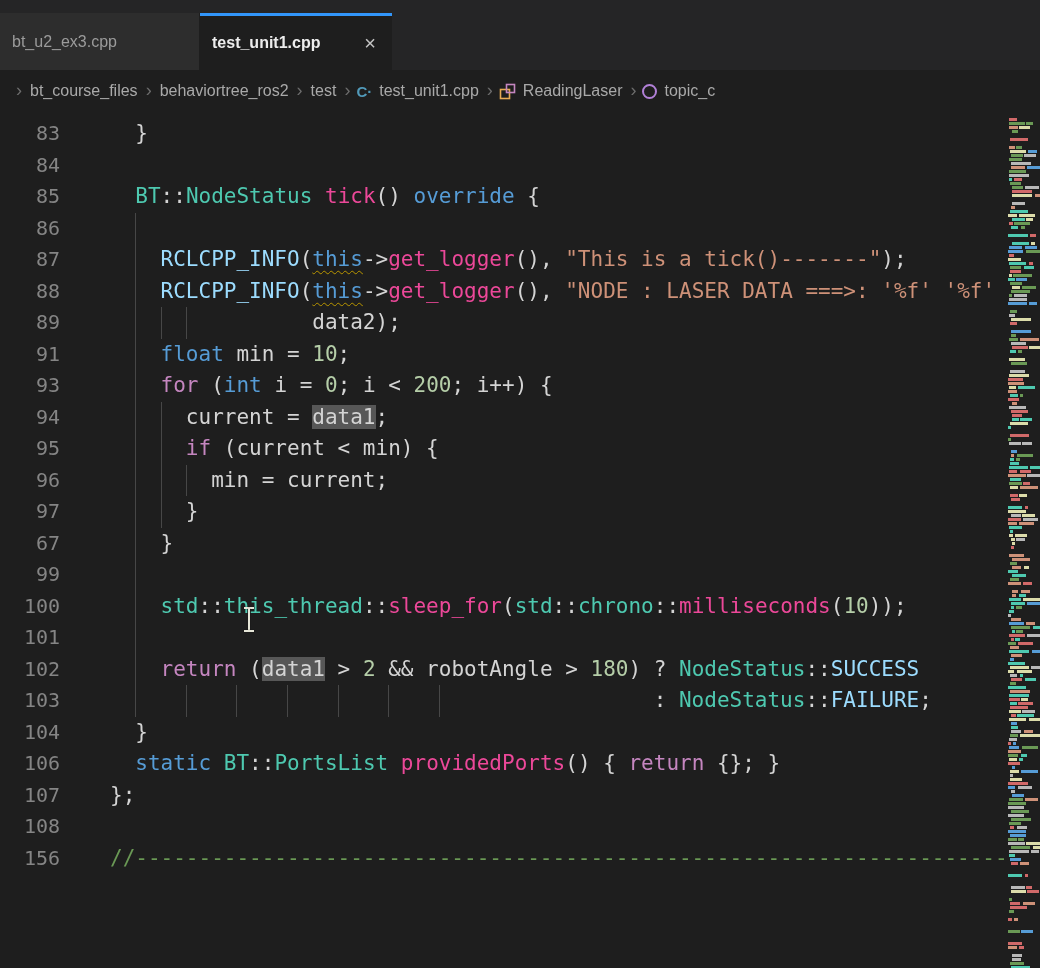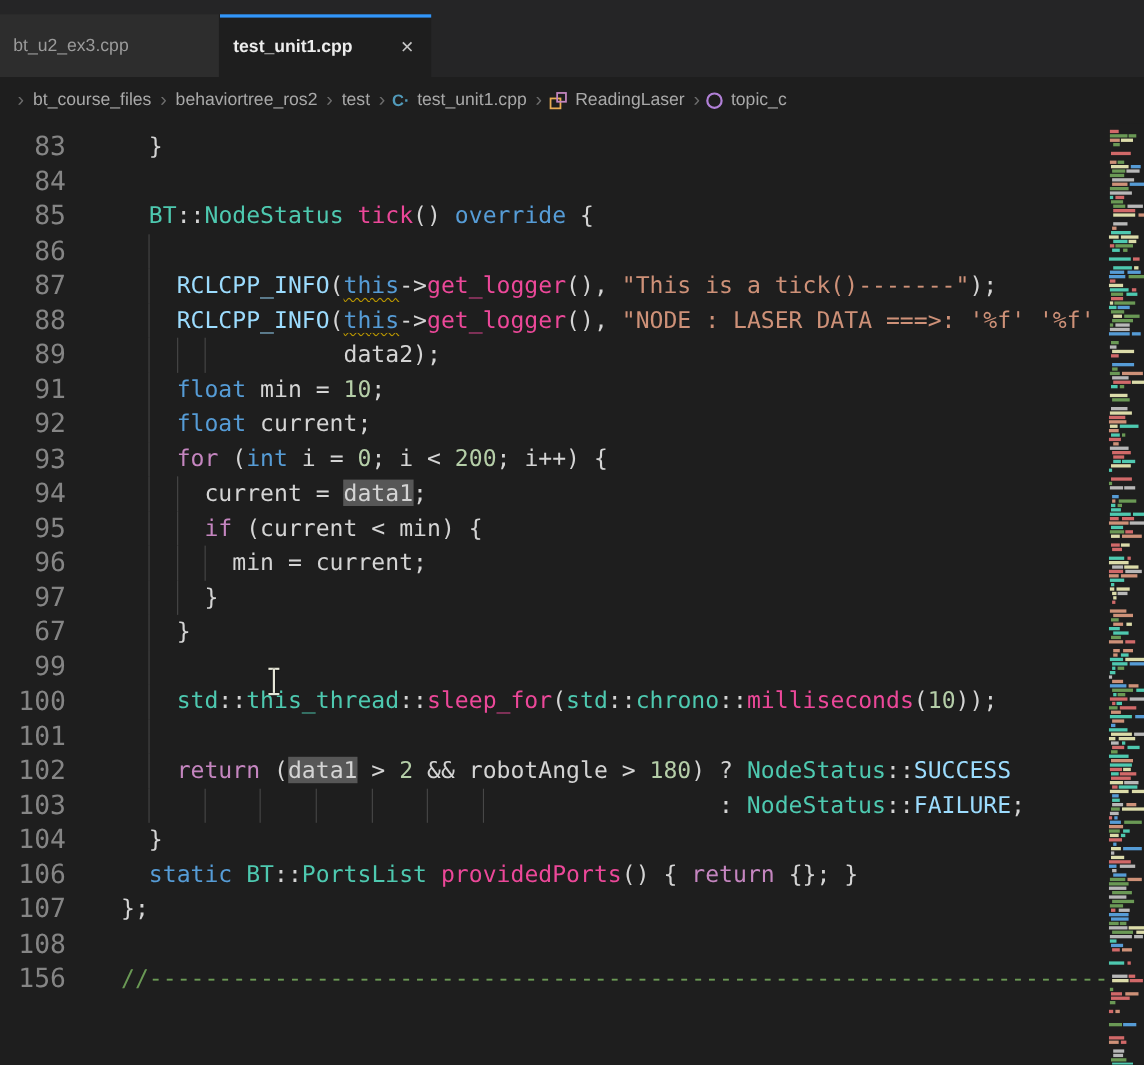--- a/index.html
+++ b/index.html
@@ -17,21 +17,21 @@
     color:#a9a9a9;font-size:16px;white-space:nowrap;overflow:hidden;}
   .bc-item{padding:0 2px;cursor:pointer;}
   .bc-chev{color:#6d6d6d;font-size:18px;padding:0 6px;transform:translateY(-1px);}
   .bc-ico{display:inline-flex;align-items:center;margin-right:5px;vertical-align:middle;}
   .ico-cpp{color:#519aba;font-weight:bold;font-size:15px;}
   .ico-method{width:11px;height:11px;border:2px solid #b180d7;border-radius:50%;display:inline-block;}
   
   .editor{position:absolute;top:112px;left:0;right:0;bottom:0;overflow:hidden;padding-top:6px;
     font-family:"DejaVu Sans Mono",monospace;font-size:21px;line-height:31.5px;}
   .line{display:flex;height:31.5px;white-space:pre;}
-  .ln{width:60px;flex:none;text-align:right;color:#858585;font-size:24px;}
+  .ln{width:60px;flex:none;text-align:right;color:#858585;font-size:20px;}
   .code{margin-left:50px;position:relative;flex:1;}
   .g{position:absolute;top:0;bottom:0;width:1px;background:#474747;}
   .tok-p{color:#d4d4d4;} .tok-k{color:#569cd6;} .tok-c{color:#c586c0;} .tok-t{color:#4ec9b0;}
   .tok-f{color:#ec4899;} .tok-s{color:#ce9178;} .tok-n{color:#b5cea8;} .tok-v{color:#9cdcfe;}
   .tok-m{color:#6a9955;}
   .hl{background:#575757;}
   .sq{text-decoration:underline;text-decoration-style:wavy;text-decoration-color:#b89500;
     text-decoration-thickness:1px;text-underline-offset:4px;}
   
   .minimap{position:absolute;top:0;right:0;bottom:0;width:32px;background:#1e1e1e;overflow:hidden;
@@ -85,21 +85,20 @@
 <div class="editor">
   <div>
       <div class="line"><div class="ln">83</div><div class="code"><span class="tok-p">  }</span></div></div>
       <div class="line"><div class="ln">84</div><div class="code"></div></div>
       <div class="line"><div class="ln">85</div><div class="code"><span class="tok-p">  </span><span class="tok-t">BT</span><span class="tok-p">::</span><span class="tok-t">NodeStatus</span><span class="tok-p"> </span><span class="tok-f">tick</span><span class="tok-p">() </span><span class="tok-k">override</span><span class="tok-p"> {</span></div></div>
       <div class="line"><div class="ln">86</div><div class="code"><span class="g" style="left: 2ch;"></span></div></div>
       <div class="line"><div class="ln">87</div><div class="code"><span class="g" style="left: 2ch;"></span><span class="tok-p">    </span><span class="tok-v">RCLCPP_INFO</span><span class="tok-p">(</span><span class="tok-k sq">this</span><span class="tok-p">-&gt;</span><span class="tok-f">get_logger</span><span class="tok-p">(), </span><span class="tok-s">"This is a tick()-------"</span><span class="tok-p">);</span></div></div>
       <div class="line"><div class="ln">88</div><div class="code"><span class="g" style="left: 2ch;"></span><span class="tok-p">    </span><span class="tok-v">RCLCPP_INFO</span><span class="tok-p">(</span><span class="tok-k sq">this</span><span class="tok-p">-&gt;</span><span class="tok-f">get_logger</span><span class="tok-p">(), </span><span class="tok-s">"NODE : LASER DATA ===&gt;: '%f' '%f'</span></div></div>
       <div class="line"><div class="ln">89</div><div class="code"><span class="g" style="left: 2ch;"></span><span class="g" style="left: 4ch;"></span><span class="g" style="left: 6ch;"></span><span class="tok-p">                </span><span class="tok-p">data2</span><span class="tok-p">);</span></div></div>
       <div class="line"><div class="ln">91</div><div class="code"><span class="g" style="left: 2ch;"></span><span class="tok-p">    </span><span class="tok-k">float</span><span class="tok-p"> min = </span><span class="tok-n">10</span><span class="tok-p">;</span></div></div>
-      <div class="line"><div class="ln">92</div><div class="code"><span class="g" style="left: 2ch;"></span><span class="tok-p">    </span><span class="tok-k">float</span><span class="tok-p"> current;</span></div></div>
       <div class="line"><div class="ln">93</div><div class="code"><span class="g" style="left: 2ch;"></span><span class="tok-p">    </span><span class="tok-c">for</span><span class="tok-p"> (</span><span class="tok-k">int</span><span class="tok-p"> i = </span><span class="tok-n">0</span><span class="tok-p">; i &lt; </span><span class="tok-n">200</span><span class="tok-p">; i++) {</span></div></div>
       <div class="line"><div class="ln">94</div><div class="code"><span class="g" style="left: 2ch;"></span><span class="g" style="left: 4ch;"></span><span class="tok-p">      current = </span><span class="tok-p hl">data1</span><span class="tok-p">;</span></div></div>
       <div class="line"><div class="ln">95</div><div class="code"><span class="g" style="left: 2ch;"></span><span class="g" style="left: 4ch;"></span><span class="tok-p">      </span><span class="tok-c">if</span><span class="tok-p"> (current &lt; min) {</span></div></div>
       <div class="line"><div class="ln">96</div><div class="code"><span class="g" style="left: 2ch;"></span><span class="g" style="left: 4ch;"></span><span class="g" style="left: 6ch;"></span><span class="tok-p">        min = current;</span></div></div>
       <div class="line"><div class="ln">97</div><div class="code"><span class="g" style="left: 2ch;"></span><span class="g" style="left: 4ch;"></span><span class="tok-p">      }</span></div></div>
       <div class="line"><div class="ln">67</div><div class="code"><span class="g" style="left: 2ch;"></span><span class="tok-p">    }</span></div></div>
       <div class="line"><div class="ln">99</div><div class="code"><span class="g" style="left: 2ch;"></span></div></div>
       <div class="line"><div class="ln">100</div><div class="code"><span class="g" style="left: 2ch;"></span><span class="tok-p">    </span><span class="tok-t">std</span><span class="tok-p">::</span><span class="tok-t">this_thread</span><span class="tok-p">::</span><span class="tok-f">sleep_for</span><span class="tok-p">(</span><span class="tok-t">std</span><span class="tok-p">::</span><span class="tok-t">chrono</span><span class="tok-p">::</span><span class="tok-f">milliseconds</span><span class="tok-p">(</span><span class="tok-n">10</span><span class="tok-p">));</span></div></div>
       <div class="line"><div class="ln">101</div><div class="code"><span class="g" style="left: 2ch;"></span></div></div>
       <div class="line"><div class="ln">102</div><div class="code"><span class="g" style="left: 2ch;"></span><span class="tok-p">    </span><span class="tok-c">return</span><span class="tok-p"> (</span><span class="tok-p hl">data1</span><span class="tok-p"> &gt; </span><span class="tok-n">2</span><span class="tok-p"> &amp;&amp; robotAngle &gt; </span><span class="tok-n">180</span><span class="tok-p">) ? </span><span class="tok-t">NodeStatus</span><span class="tok-p">::</span><span class="tok-v">SUCCESS</span></div></div>

